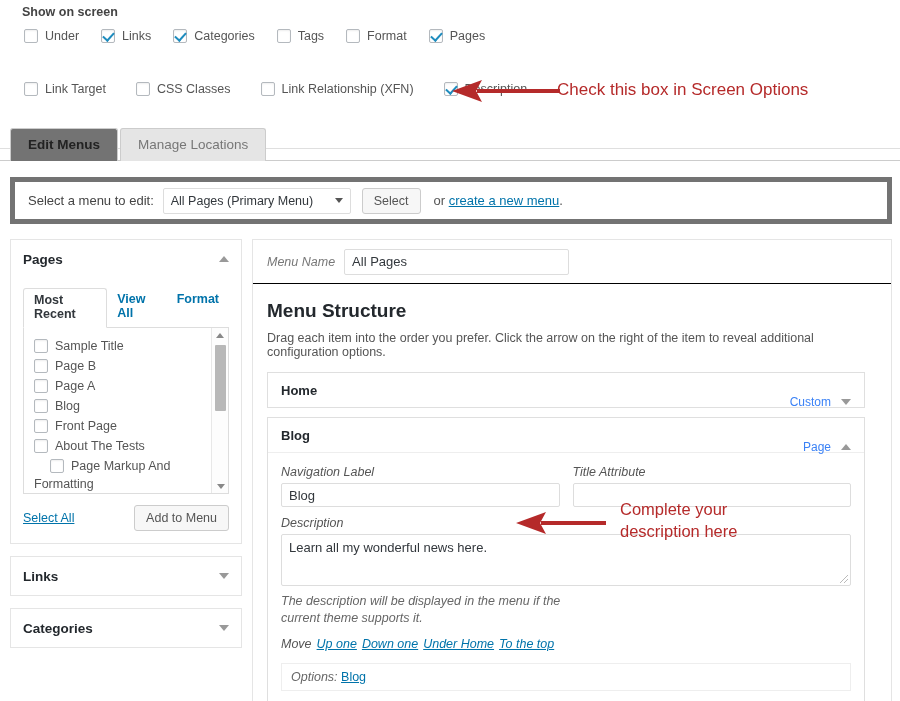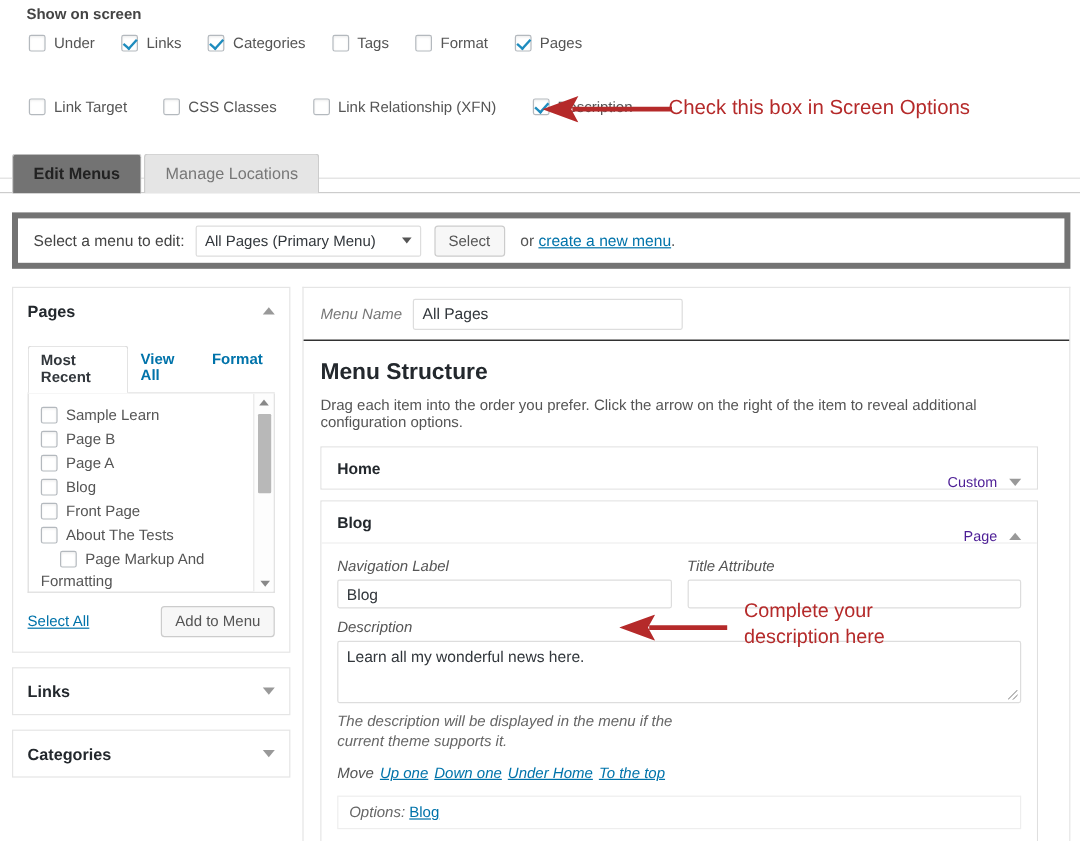--- a/index.html
+++ b/index.html
@@ -127,21 +127,21 @@
   }
   .ms-title { font-size:19px; font-weight:bold; color:#23282d; margin:16px 0 9px 14px; }
   .ms-help { font-size:12.5px; color:#555; margin:0 14px 13px; }
 
   .mi { border:1px solid #dfdfdf; background:#fff; margin:0 26px 0 14px; }
   .mi-head {
     height:34px; display:flex; align-items:center; justify-content:space-between;
     padding:0 13px; background:#fff; cursor:move;
   }
   .mi-title { font-weight:bold; font-size:13px; color:#23282d; }
-  .mi-right { display:flex; align-items:center; gap:10px; color:#4c1d95; font-size:12px;margin-top:23px; }
+  .mi-right { display:flex; align-items:center; gap:10px; color:#3b82f6; font-size:12px;margin-top:23px; }
   .mi-body { border-top:1px solid #eee; padding:12px 13px 11px; background:#fff; }
   .fld-label { font-style:italic; font-size:12.5px; color:#555; margin-bottom:4px; }
   .fld-row { display:flex; gap:13px; margin-bottom:9px; }
   .fld { flex:1; }
   .input-line {
     height:24px; border:1px solid #ddd; background:#fff; padding:0 7px;
     font-size:13px; color:#32373c; display:flex; align-items:center; border-radius:2px;
   }
   .ta {
     height:52px; border:1px solid #ddd; background:#fff; padding:5px 7px;
@@ -248,21 +248,21 @@
     <div class="panel-body">
       <div class="ptabs" id="ptabs">
           <div class="ptab active">Most Recent</div>
           <div class="ptab">View All</div>
           <div class="ptab">Format</div>
         </div>
       <div class="pagelist">
         <div class="pl-inner" id="pagelist">
             <div class="pl-row">
               <span class="cb"></span>
-              <span class="cb-label">Sample Learn</span>
+              <span class="cb-label">Sample Title</span>
             </div>
             <div class="pl-row">
               <span class="cb"></span>
               <span class="cb-label">Page B</span>
             </div>
             <div class="pl-row">
               <span class="cb"></span>
               <span class="cb-label">Page A</span>
             </div>
             <div class="pl-row">

